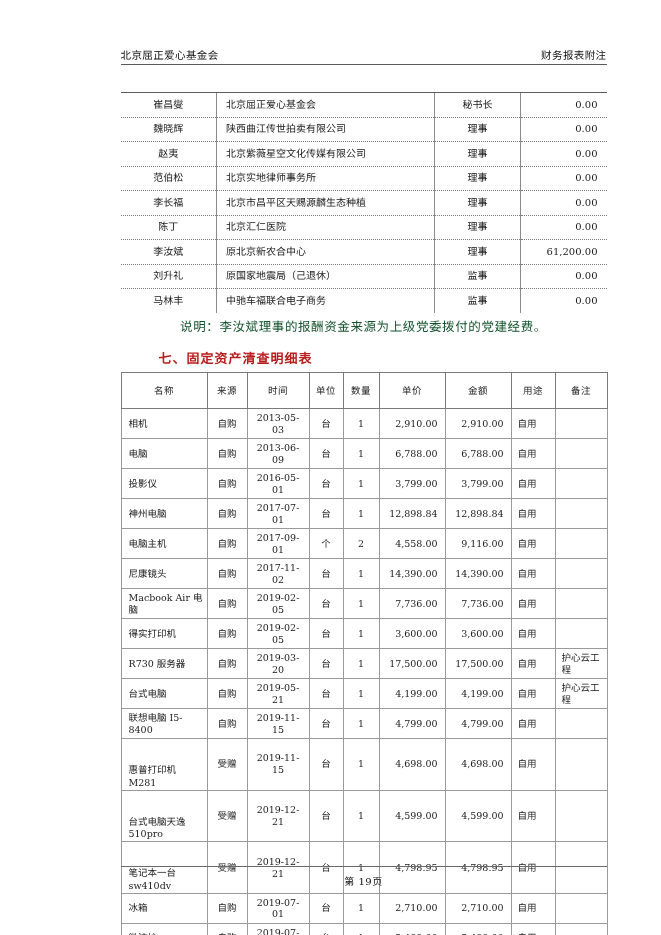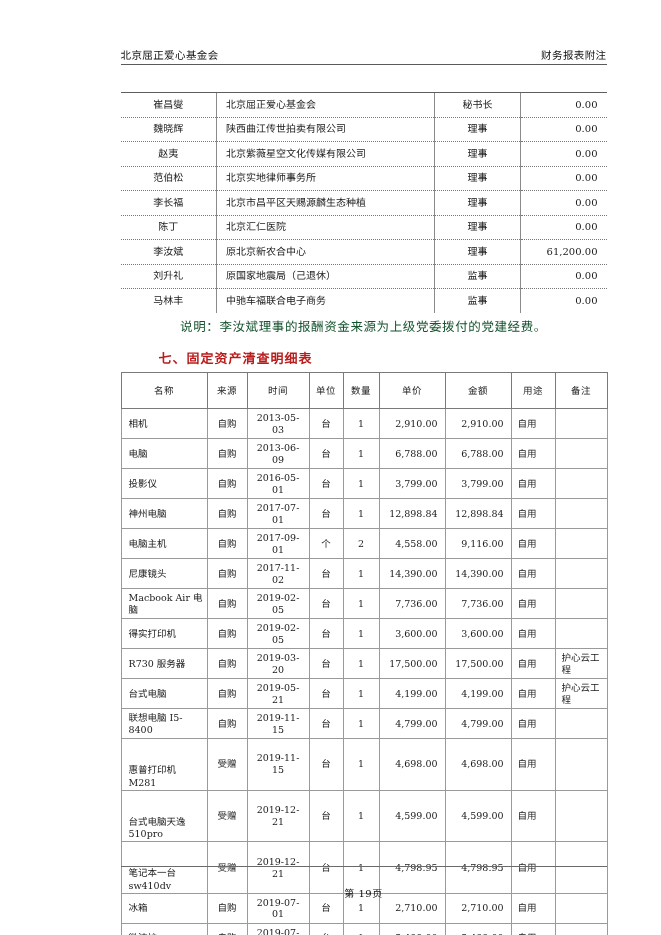--- a/index.html
+++ b/index.html
@@ -155,21 +155,21 @@
   }
   .table-assets tr.tall td { height: 38px; }
 
   
   .page-footer {
     position: absolute;
     left: 88px;
     top: 866px;
     width: 486px;
     border-top: 1px solid #6a6a6a;
-    padding-top: 18px;
+    padding-top: 6px;
     text-align: center;
     font-size: 10px;
     letter-spacing: .5px;
     color: #111;
   }
 </style>
 </head>
 <body>
 
 <div class="page">

